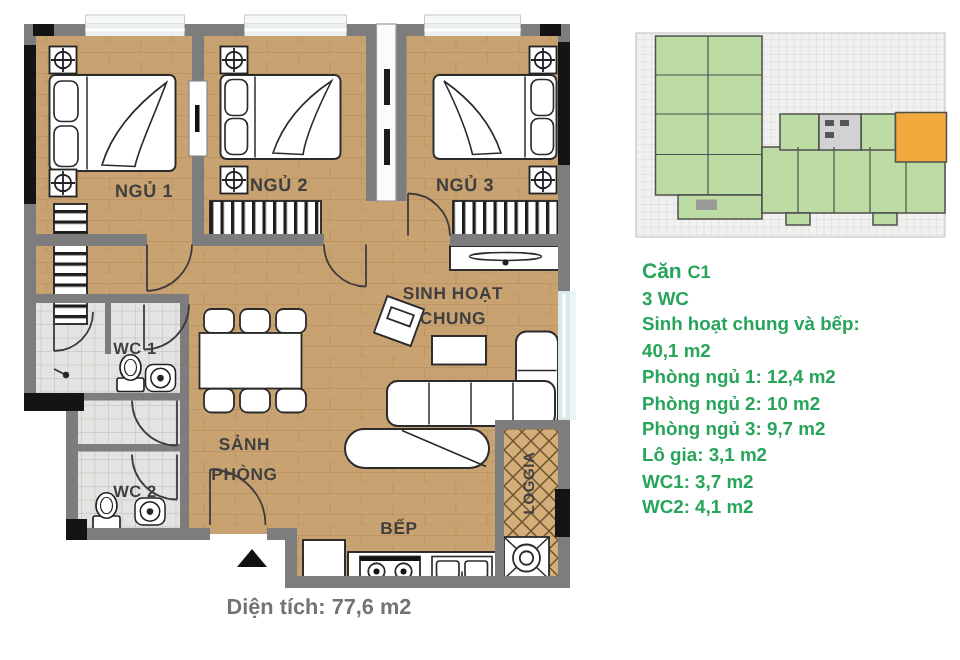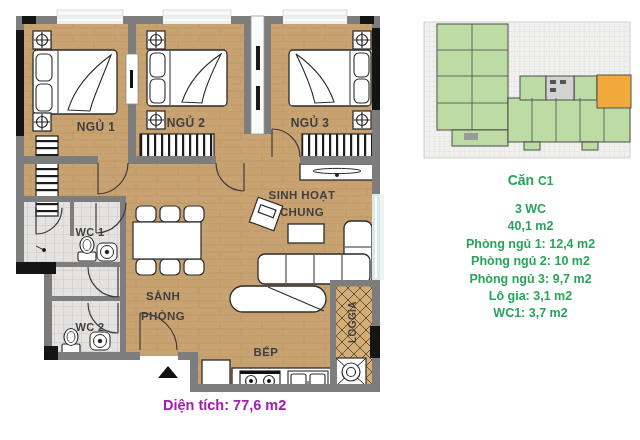--- a/index.html
+++ b/index.html
@@ -1,25 +1,25 @@
 <!DOCTYPE html>
 <html><head>
 <meta charset="utf-8">
 <style>
   html,body{margin:0;padding:0;background:#fff;}
   #page{position:relative;width:640px;height:440px;background:#fff;overflow:hidden;
-        font-family:"Liberation Sans",sans-serif;text-align:center;}
+        font-family:"Liberation Sans",sans-serif;}
   #plan-svg{position:absolute;left:0;top:0;}
   .plan-label{fill:#3f3f3f;font-family:"Liberation Sans",sans-serif;font-weight:bold;
               letter-spacing:.4px;}
   .info{position:absolute;left:428px;top:171px;width:205px;color:#28a55a;
         font:bold 12.5px/17.4px "Liberation Sans",sans-serif;}
-  .info-title{font-size:14px;line-height:18px;margin-bottom:11px;}
+  .info-title{font-size:14px;line-height:18px;margin-bottom:1px;}
   .info-title .code{font-size:12px;}
-  .caption{position:absolute;left:163px;top:397px;color:#a21caf;
+  .caption{position:absolute;left:151px;top:397px;color:#737373;
            font:bold 14.5px "Liberation Sans",sans-serif;}
 </style>
 </head>
 <body>
 
 <div id="page">
 
 <svg id="plan-svg" width="640" height="440" viewBox="0 0 640 440">
   <defs>
     <pattern id="wood" width="42" height="14" patternUnits="userSpaceOnUse">
@@ -324,23 +324,25 @@
     <rect x="173" y="59" width="34" height="33" fill="#f2a93b" stroke="#4f4f4f" stroke-width="1"></rect>
   </g>
 </svg>
 
 <div class="info">
   <div class="info-title">
     <span>Căn</span>
     <span class="code">C1</span>
   </div>
   <div class="info-line">3 WC</div>
+  <div class="info-line">Sinh hoạt chung và bếp:</div>
   <div class="info-line">40,1 m2</div>
   <div class="info-line">Phòng ngủ 1: 12,4 m2</div>
   <div class="info-line">Phòng ngủ 2: 10 m2</div>
   <div class="info-line">Phòng ngủ 3: 9,7 m2</div>
   <div class="info-line">Lô gia: 3,1 m2</div>
   <div class="info-line">WC1: 3,7 m2</div>
+  <div class="info-line">WC2: 4,1 m2</div>
 </div>
 
 <div class="caption">Diện tích: 77,6 m2</div>
 
 </div>
 
 </body></html>

